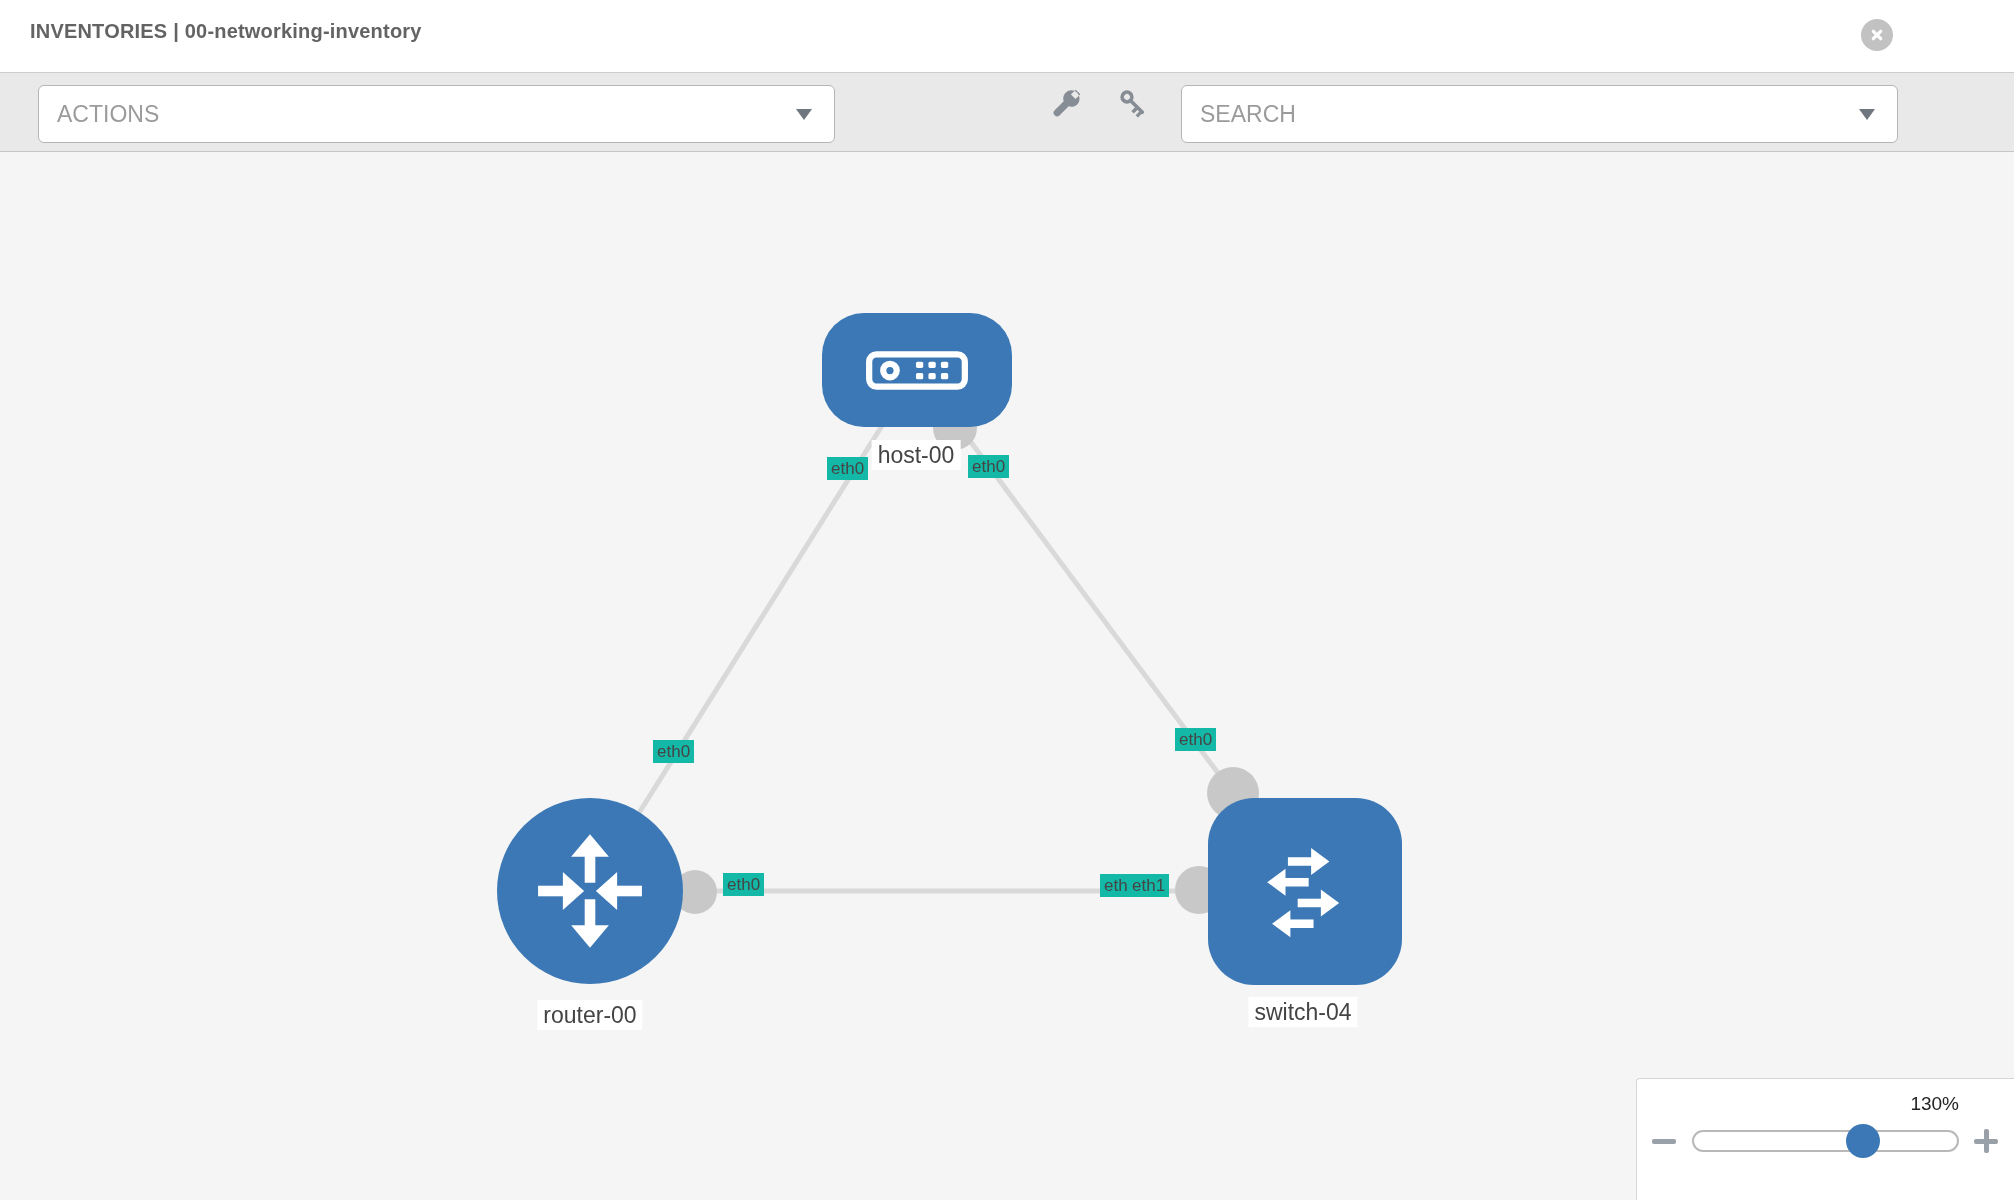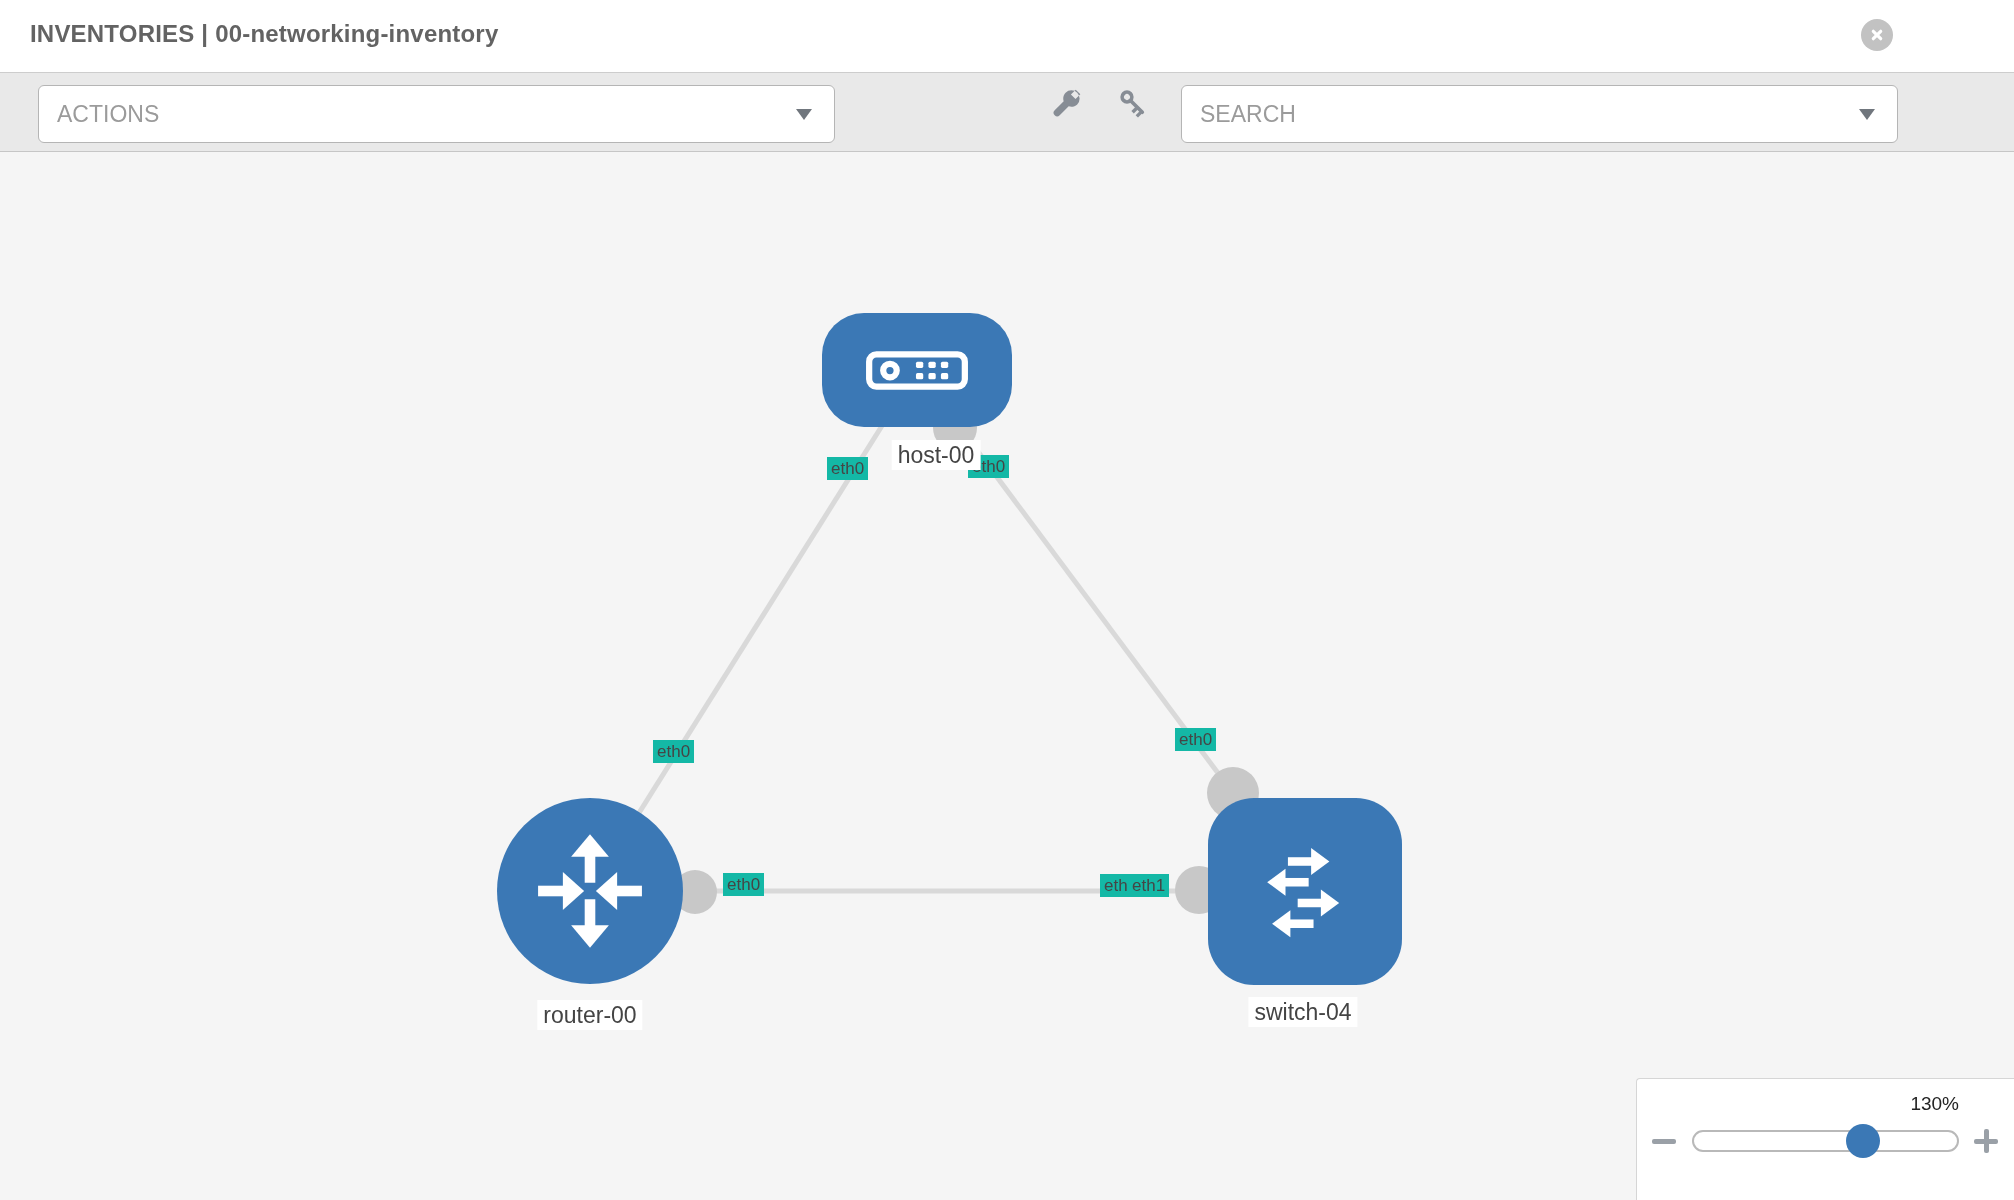--- a/index.html
+++ b/index.html
@@ -1,20 +1,20 @@
 <!DOCTYPE html>
 <html><head>
 <meta charset="utf-8">
 <style>
   html,body{margin:0;padding:0;background:#ffffff;font-family:"Liberation Sans",sans-serif;}
   .app{position:relative;width:2014px;height:1200px;overflow:hidden;background:#ffffff;}
 
   
   .header{position:absolute;left:0;top:0;width:2014px;height:72px;background:#ffffff;}
-  .page-title{position:absolute;left:30px;top:20px;font-size:24px;font-weight:bold;color:#636363;letter-spacing:.2px;}
+  .page-title{position:absolute;left:30px;top:20px;font-size:20px;font-weight:bold;color:#636363;letter-spacing:.2px;}
   .close-btn{position:absolute;left:1861px;top:19px;width:32px;height:32px;border-radius:50%;
              background:#c2c2c2;display:flex;align-items:center;justify-content:center;cursor:pointer;}
 
   
   .toolbar{position:absolute;left:0;top:72px;width:2014px;height:80px;background:#e9e9e9;
            border-top:1px solid #cdcdcd;border-bottom:1px solid #c6c6c6;box-sizing:border-box;}
   .select-box{position:absolute;top:12px;height:58px;background:#ffffff;border:1px solid #b5b5b5;
               border-radius:6px;box-sizing:border-box;display:flex;align-items:center;
               font-size:23px;color:#9b9b9b;padding:0 18px;cursor:pointer;}
   .select-box .chevron{position:absolute;right:22px;top:50%;margin-top:-5px;width:0;height:0;
@@ -154,21 +154,21 @@
       </svg>
     </div>
 
     <div class="iface-label" style="left:653px;top:588px;">eth0</div>
     <div class="iface-label" style="left:827px;top:305px;">eth0</div>
     <div class="iface-label" style="left:968px;top:303px;">eth0</div>
     <div class="iface-label" style="left:1175px;top:576px;">eth0</div>
     <div class="iface-label" style="left:723px;top:721px;">eth0</div>
     <div class="iface-label" style="left:1128px;top:722px;">eth1</div>
 
-    <div class="node-label" style="left:916px;top:288px;margin-left:20px;">host-00</div>
+    <div class="node-label" style="left:916px;top:288px;">host-00</div>
     <div class="node-label" style="left:590px;top:848px;">router-00</div>
     <div class="node-label" style="left:1303px;top:845px;">switch-04</div>
 
     <div class="zoom-panel">
       <div class="zoom-level">130%</div>
       <div class="zoom-minus"></div>
       <div class="zoom-track">
         <div class="zoom-knob"></div>
       </div>
       <div class="zoom-plus"></div>

